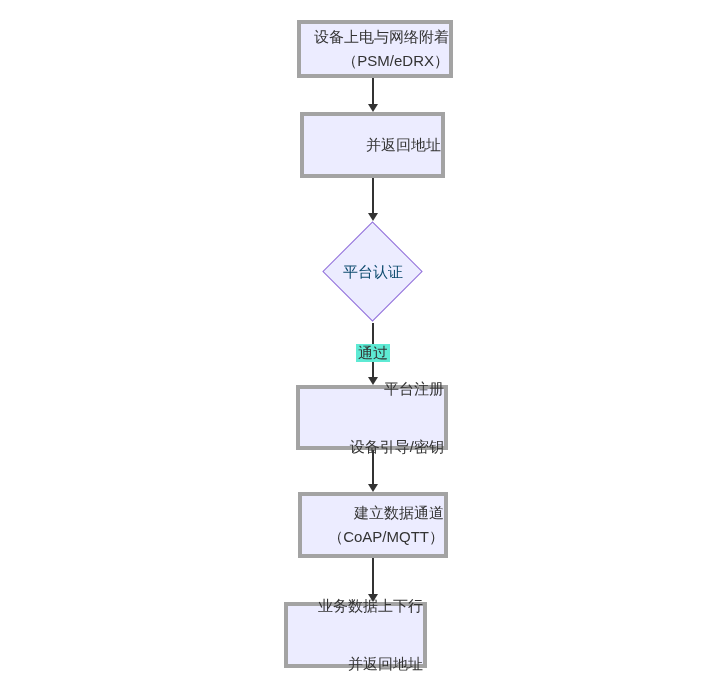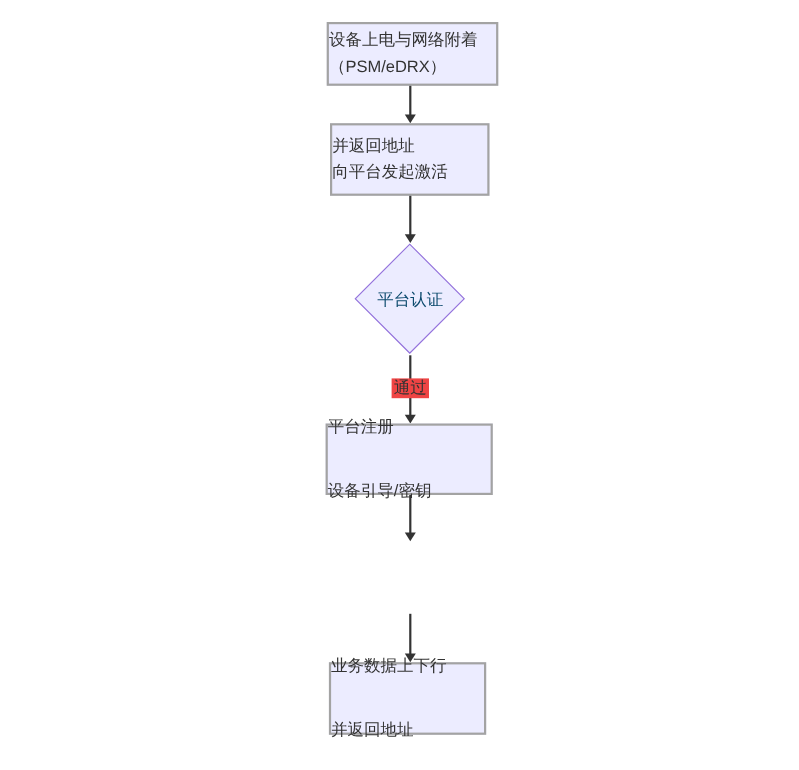--- a/index.html
+++ b/index.html
@@ -12,25 +12,25 @@
     width: 726px;
     height: 700px;
     background: #ffffff;
     font-family: "Liberation Sans", "DejaVu Sans", sans-serif;
     overflow: hidden;
   }
   .node {
     position: absolute;
     box-sizing: border-box;
     background: #ECECFF;
-    border: 2px solid #a3a3a3;
+    border: 4px solid #a3a3a3;
     color: #333333;
     display: flex;
     flex-direction: column;
-    align-items: flex-start;
+    align-items: flex-end;
     justify-content: center;
     text-align: center;
     font-size: 15px;
     line-height: 24px;
   }
   .node-line {
     white-space: nowrap;
   }
   .diamond-wrap {
     position: absolute;
@@ -76,21 +76,21 @@
     transform: translateX(-50%);
     width: 0;
     height: 0;
     border-left: 5px solid transparent;
     border-right: 5px solid transparent;
     border-top: 8px solid #333333;
   }
   .edge-label {
     position: absolute;
     transform: translateX(-50%);
-    background: #ef4444;
+    background: #5eead4;
     color: #333333;
     font-size: 15px;
     line-height: 18px;
     padding: 0 2px;
     white-space: nowrap;
   }
 </style>
 </head>
 <body>
 
@@ -101,21 +101,20 @@
     <div class="node-line">（PSM/eDRX）</div>
   </div>
 
   <div class="arrow" style="left:372px; top:78px; height:34px;">
     <div class="arrow-line"></div>
     <div class="arrow-head"></div>
   </div>
 
   <div class="node" style="left:300px; top:112px; width:145px; height:66px;">
     <div class="node-line">并返回地址</div>
-    <div class="node-line">向平台发起激活</div>
   </div>
 
   <div class="arrow" style="left:372px; top:178px; height:43px;">
     <div class="arrow-line"></div>
     <div class="arrow-head"></div>
   </div>
 
   <div class="diamond-wrap" style="left:322px; top:221px; width:102px; height:102px;">
     <div class="diamond-shape"></div>
     <div class="diamond-label">平台认证</div>
@@ -130,24 +129,28 @@
   <div class="node" style="left:296px; top:385px; width:152px; height:65px;gap:34px;">
     <div class="node-line">平台注册</div>
     <div class="node-line">设备引导/密钥</div>
   </div>
 
   <div class="arrow" style="left:372px; top:450px; height:42px;">
     <div class="arrow-line"></div>
     <div class="arrow-head"></div>
   </div>
 
+  <div class="node" style="left:298px; top:492px; width:150px; height:66px;">
+    <div class="node-line">建立数据通道</div>
+    <div class="node-line">（CoAP/MQTT）</div>
+  </div>
 
   <div class="arrow" style="left:372px; top:558px; height:44px;">
     <div class="arrow-line"></div>
     <div class="arrow-head"></div>
   </div>
 
-  <div class="node" style="left:299px; top:602px; width:143px; height:66px;gap:34px;">
+  <div class="node" style="left:284px; top:602px; width:143px; height:66px;gap:34px;">
     <div class="node-line">业务数据上下行</div>
     <div class="node-line">并返回地址</div>
   </div>
 
 </div>
 
 </body></html>

